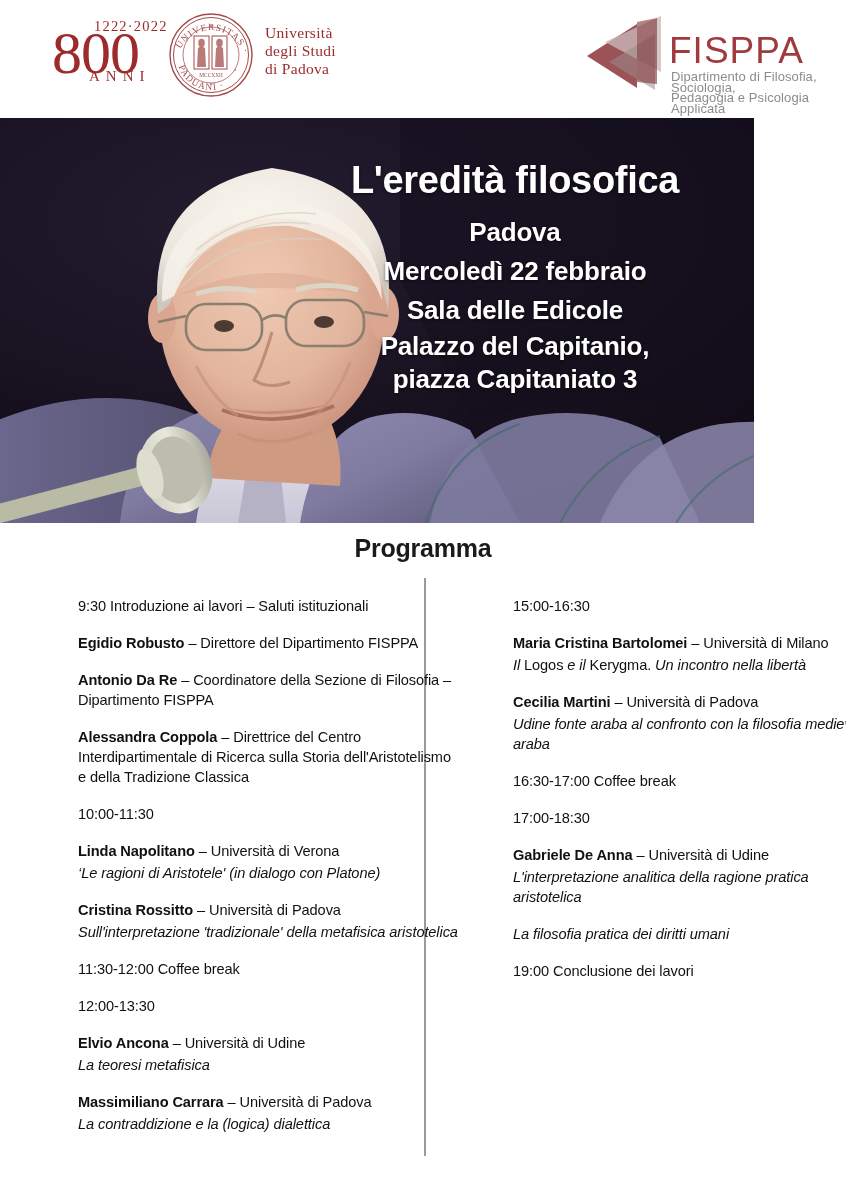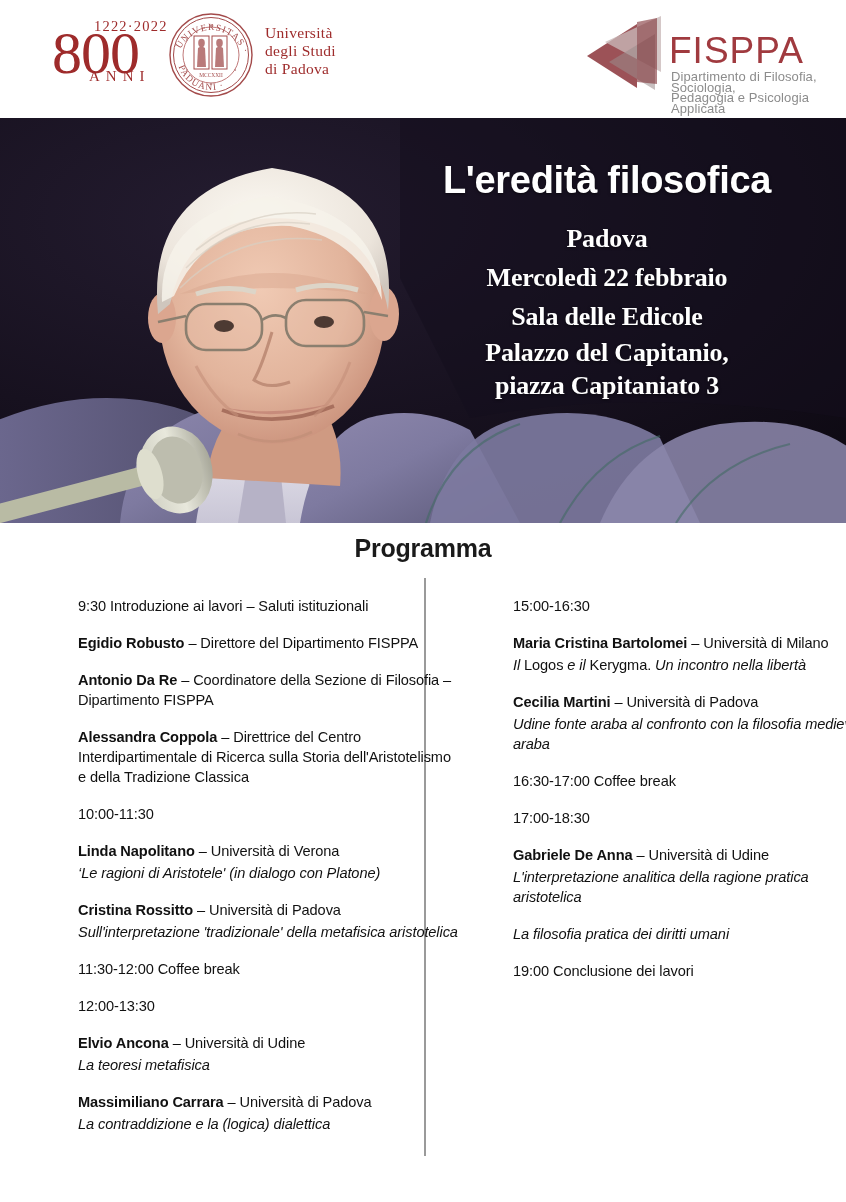--- a/index.html
+++ b/index.html
@@ -59,38 +59,38 @@
     line-height:37px;
   }
   #fisppa .sub {
     position:absolute; left:96px; top:60px;
     font-family:"Liberation Sans", sans-serif;
     font-size:13px; color:#8c8c8c; line-height:10.5px; letter-spacing:0.1px;
   }
 
   
   #banner {
-    position:absolute; left:0; top:118px; width:846px; height:405px;
+    position:absolute; left:0; top:118px; width:754px; height:405px;
     overflow:hidden; background:#4d7c0f;
   }
   #photo {
     position:absolute; left:0; top:0; width:846px; height:405px;
   }
   #banner-overlay {
     position:absolute; left:0; top:0; width:846px; height:405px;
   }
   #title-block {
     position:absolute; right:24px; top:40px; width:430px;
     text-align:center; color:#ffffff;
     text-shadow:0 1px 3px rgba(0,0,0,.55);
   }
   #title-block .main-title {
     font-size:38px; font-weight:bold; line-height:45px; letter-spacing:-0.3px;
   }
-  #title-block .sub-lines { margin-top:16px;font-family:Liberation Serif, serif; }
+  #title-block .sub-lines { margin-top:10px; }
   #title-block .sub-lines div {
     font-size:26px; font-weight:bold; line-height:39px; letter-spacing:-0.2px;
   }
   #title-block .sub-lines div.tight { line-height:33px; }
 
   
   #programma-title {
     position:absolute; left:0; top:534px; width:846px;
     text-align:center; font-size:25px; font-weight:bold; color:#1a1a1a;
     letter-spacing:-0.2px;

